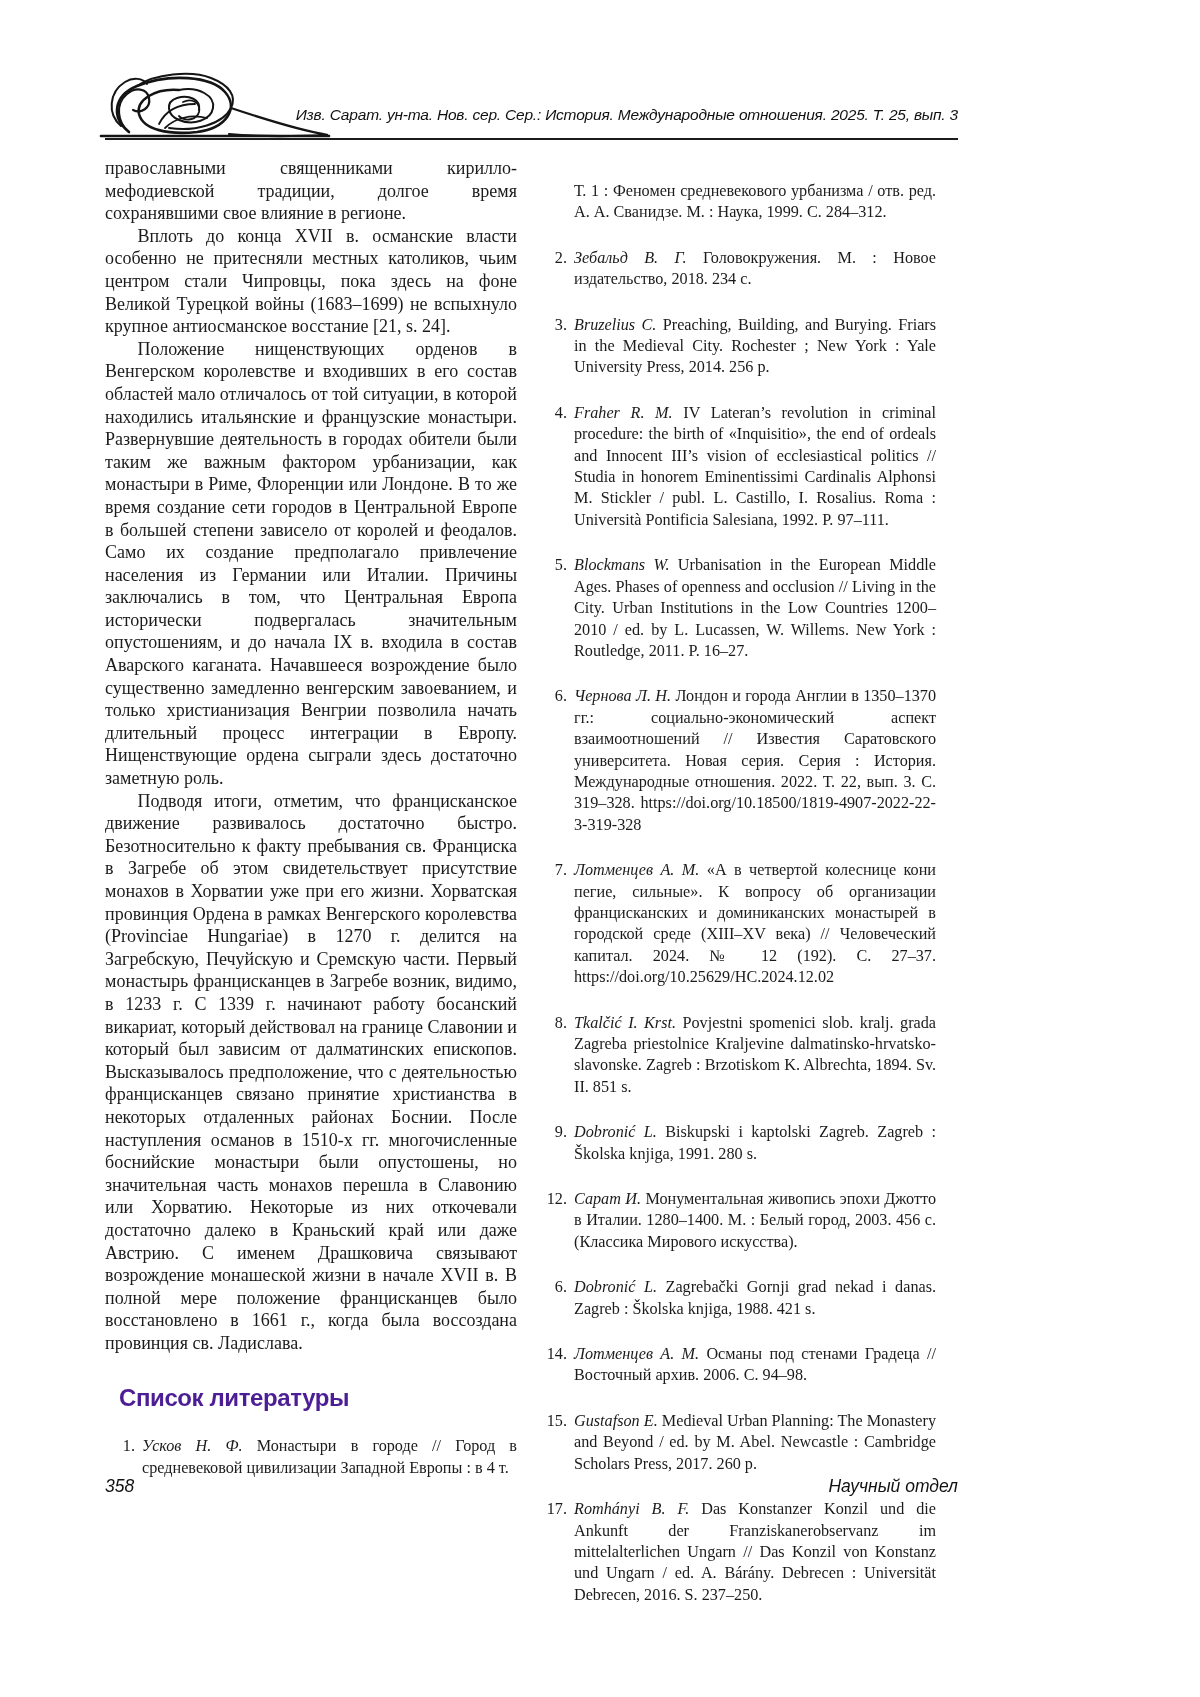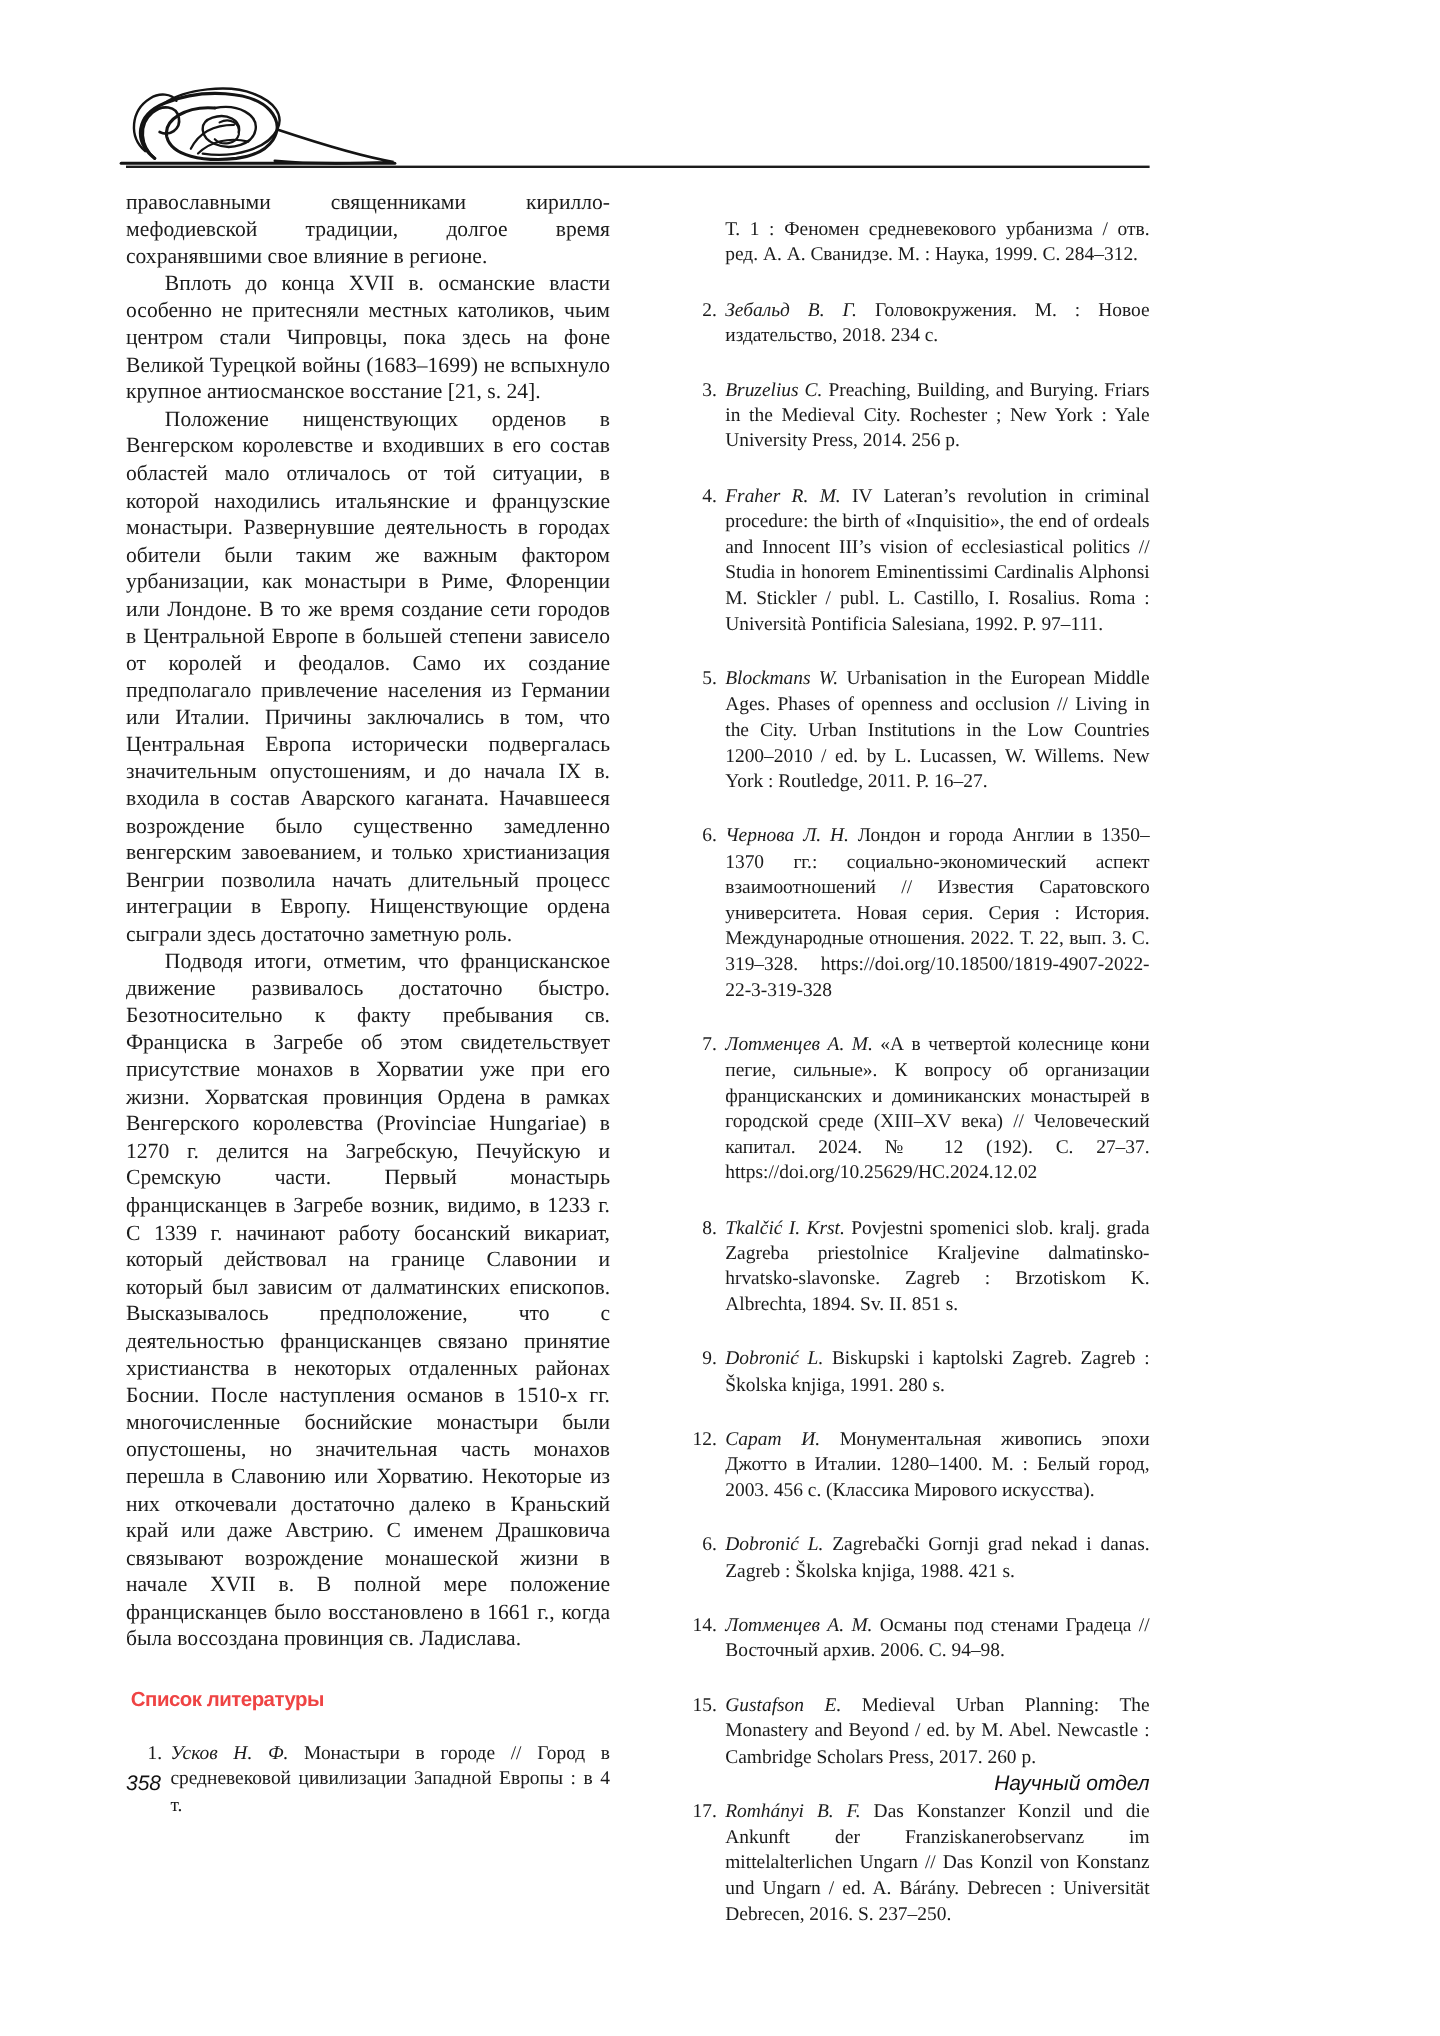--- a/index.html
+++ b/index.html
@@ -35,42 +35,42 @@
     font-style: italic;
     font-size: 15.5px;
     letter-spacing: -0.2px;
     color: #111;
     padding-bottom: 14px;
     white-space: nowrap;
   }
   
   .columns {
     display: flex;
-    gap: 59px;
+    gap: 20px;
     margin-top: 17px;
   }
   .col-left  { width: 412px; }
   .col-right { width: 399px; }
   .body-text p {
     margin: 0;
     font-size: 18px;
     line-height: 22.6px;
     text-align: justify;
     text-indent: 1.8em;
     hyphens: auto;
   }
   .body-text p.no-indent { text-indent: 0; }
   
   .bib-heading {
     font-family: "Liberation Sans", sans-serif;
     font-weight: bold;
-    font-size: 17px;
+    font-size: 24px;
     letter-spacing: -0.4px;
-    color: #ef4444;
-    margin: 30px 0 22px 4px;
+    color: #4c1d95;
+    margin: 30px 0 22px 14px;
   }
   .ref-list { margin: 0; padding: 0; list-style: none; }
   .ref {
     display: grid;
     grid-template-columns: 30px 1fr;
     column-gap: 7px;
     font-size: 16.2px;
     line-height: 21.4px;
     margin-bottom: 6px;
     margin-top: 24px;
@@ -107,20 +107,21 @@
 
       <path d="M80,20 C100,16 116,26 114,38 C112,50 94,56 80,50 C68,45 66,32 78,28 C90,24 102,30 100,40" stroke-width="2"></path>
       <path d="M84,32 C92,28 102,32 100,42 C98,50 86,52 80,46" stroke-width="1.8"></path>
 
       <path d="M60,54 C66,42 78,34 96,34" stroke-width="1.8"></path>
       <path d="M66,58 C76,48 92,44 108,48" stroke-width="1.8"></path>
 
       <path d="M30,62 C18,52 16,34 28,24 C36,17 48,18 50,28 C52,38 42,44 34,40" stroke-width="2.2"></path>
       <path d="M22,56 C8,44 10,22 26,12 C34,7 44,8 48,14" stroke-width="2"></path>
     </svg>
+    <div class="journal-line">Изв. Сарат. ун-та. Нов. сер. Сер.: История. Международные отношения. 2025. Т. 25, вып. 3</div>
   </div>
 
   <div class="columns">
 
     <div class="col-left body-text">
       <p class="no-indent">православными священниками кирилло-мефодиевской традиции, долгое время сохранявшими свое влияние в регионе.</p>
       <p>Вплоть до конца XVII в. османские власти особенно не притесняли местных католиков, чьим центром стали Чипровцы, пока здесь на фоне Великой Турецкой войны (1683–1699) не вспыхнуло крупное антиосманское восстание [21, s. 24].</p>
       <p>Положение нищенствующих орденов в Венгерском королевстве и входивших в его состав областей мало отличалось от той ситуации, в которой находились итальянские и французские монастыри. Развернувшие деятельность в городах обители были таким же важным фактором урбанизации, как монастыри в Риме, Флоренции или Лондоне. В то же время создание сети городов в Центральной Европе в большей степени зависело от королей и феодалов. Само их создание предполагало привлечение населения из Германии или Италии. Причины заключались в том, что Центральная Европа исторически подвергалась значительным опустошениям, и до начала IX в. входила в состав Аварского каганата. Начавшееся возрождение было существенно замедленно венгерским завоеванием, и только христианизация Венгрии позволила начать длительный процесс интеграции в Европу. Нищенствующие ордена сыграли здесь достаточно заметную роль.</p>
       <p>Подводя итоги, отметим, что францисканское движение развивалось достаточно быстро. Безотносительно к факту пребывания св. Франциска в Загребе об этом свидетельствует присутствие монахов в Хорватии уже при его жизни. Хорватская провинция Ордена в рамках Венгерского королевства (Provinciae Hungariae) в 1270 г. делится на Загребскую, Печуйскую и Сремскую части. Первый монастырь францисканцев в Загребе возник, видимо, в 1233 г. С 1339 г. начинают работу босанский викариат, который действовал на границе Славонии и который был зависим от далматинских епископов. Высказывалось предположение, что с деятельностью францисканцев связано принятие христианства в некоторых отдаленных районах Боснии. После наступления османов в 1510-х гг. многочисленные боснийские монастыри были опустошены, но значительная часть монахов перешла в Славонию или Хорватию. Некоторые из них откочевали достаточно далеко в Краньский край или даже Австрию. С именем Драшковича связывают возрождение монашеской жизни в начале XVII в. В полной мере положение францисканцев было восстановлено в 1661 г., когда была воссоздана провинция св. Ладислава.</p>
 

